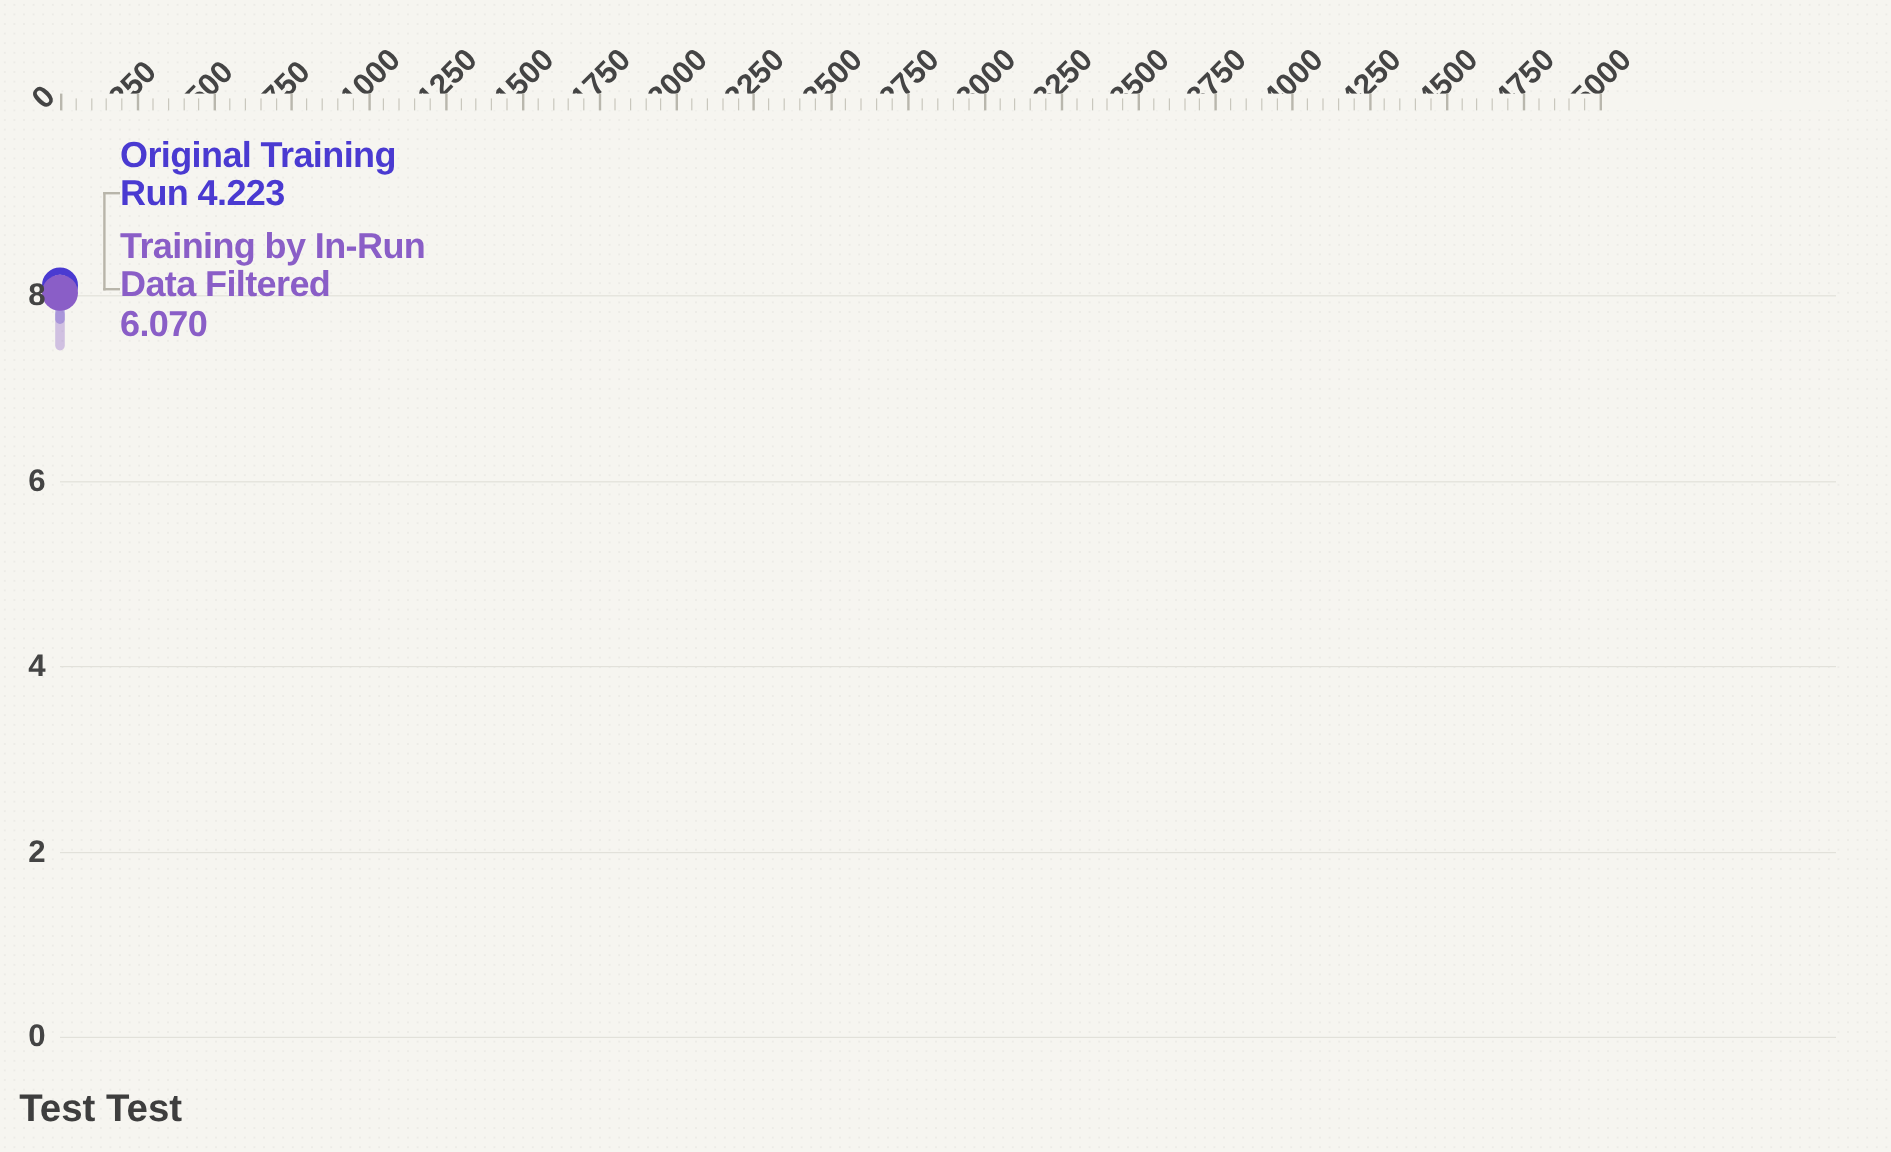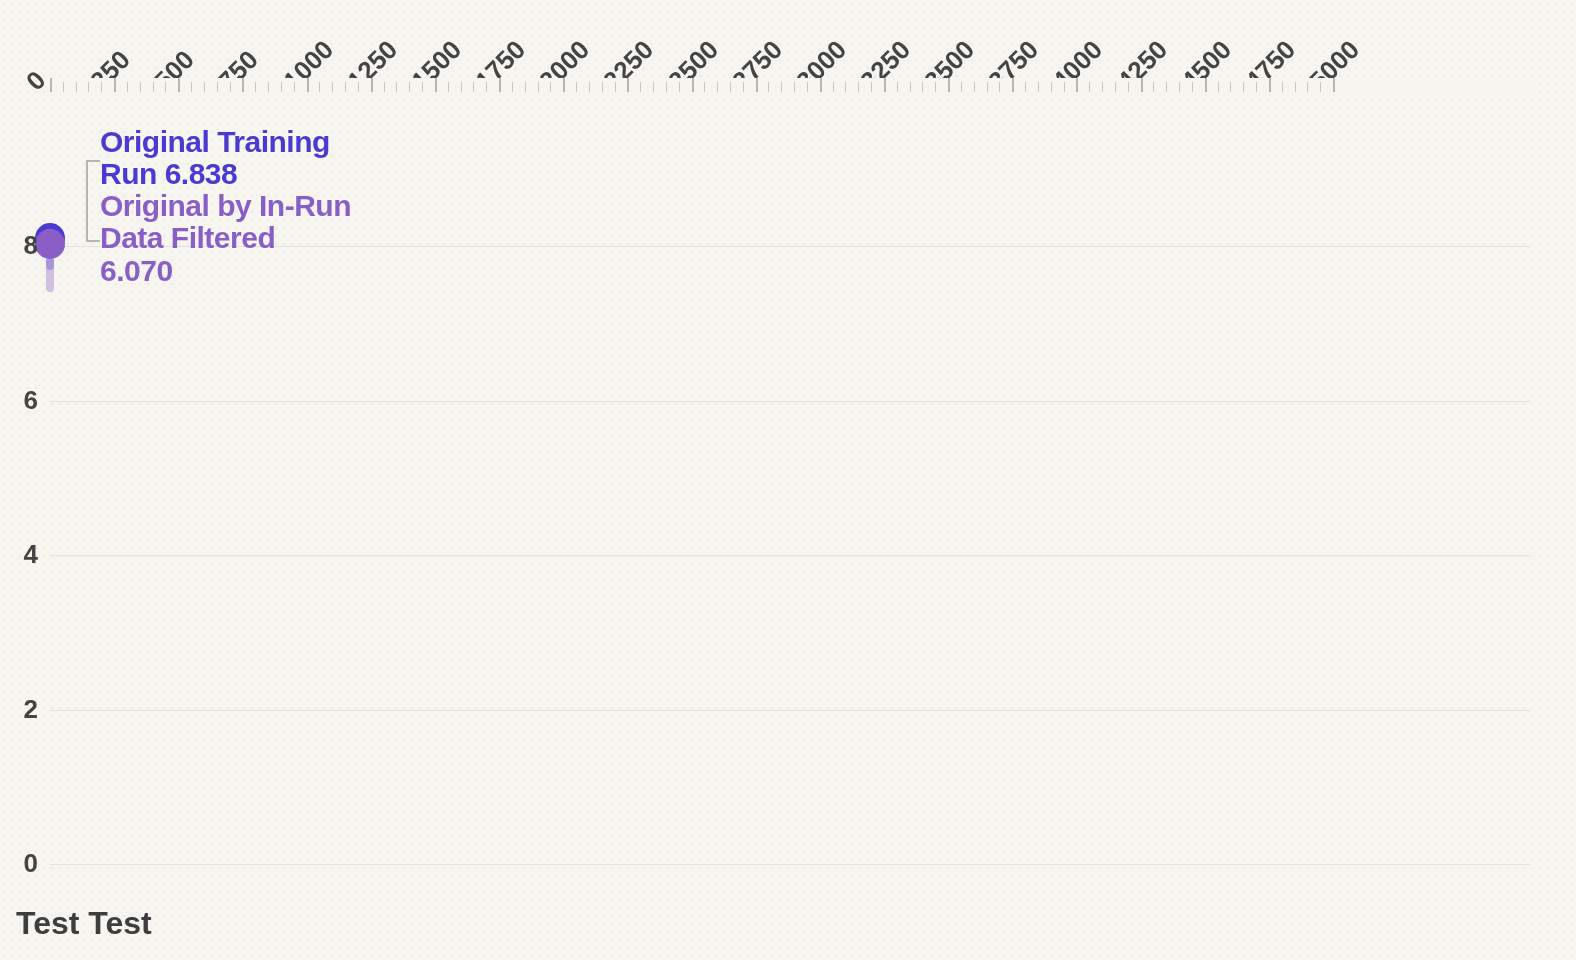--- a/index.html
+++ b/index.html
@@ -282,24 +282,24 @@
   <div id="y-ticks">
       <div class="y-tick" style="left: 16px; width: 22px; top: 848px;">0</div>
       <div class="y-tick" style="left: 16px; width: 22px; top: 693.6px;">2</div>
       <div class="y-tick" style="left: 16px; width: 22px; top: 539.2px;">4</div>
       <div class="y-tick" style="left: 16px; width: 22px; top: 384.8px;">6</div>
       <div class="y-tick" style="left: 16px; width: 22px; top: 230.4px;">8</div>
     </div>
 
   <div class="callout-bracket" style="left:86px; top:160px; width:12px; height:78px;"></div>
 
-  <div class="label blue" style="left:100px; top:126px;">
+  <div class="label blue" style="left:100px; top:114px;">
     <span>Original Training</span><br>
-    <span>Run 6.838</span>
+    <span>Run 4.223</span>
   </div>
   <div class="label purple" style="left:100px; top:190px;">
-    <span>Original by In-Run</span><br>
+    <span>Training by In-Run</span><br>
     <span>Data Filtered</span><br>
     <span>6.070</span>
   </div>
 
   <div class="title">Test Test</div>
 </div>
 
 </body></html>

